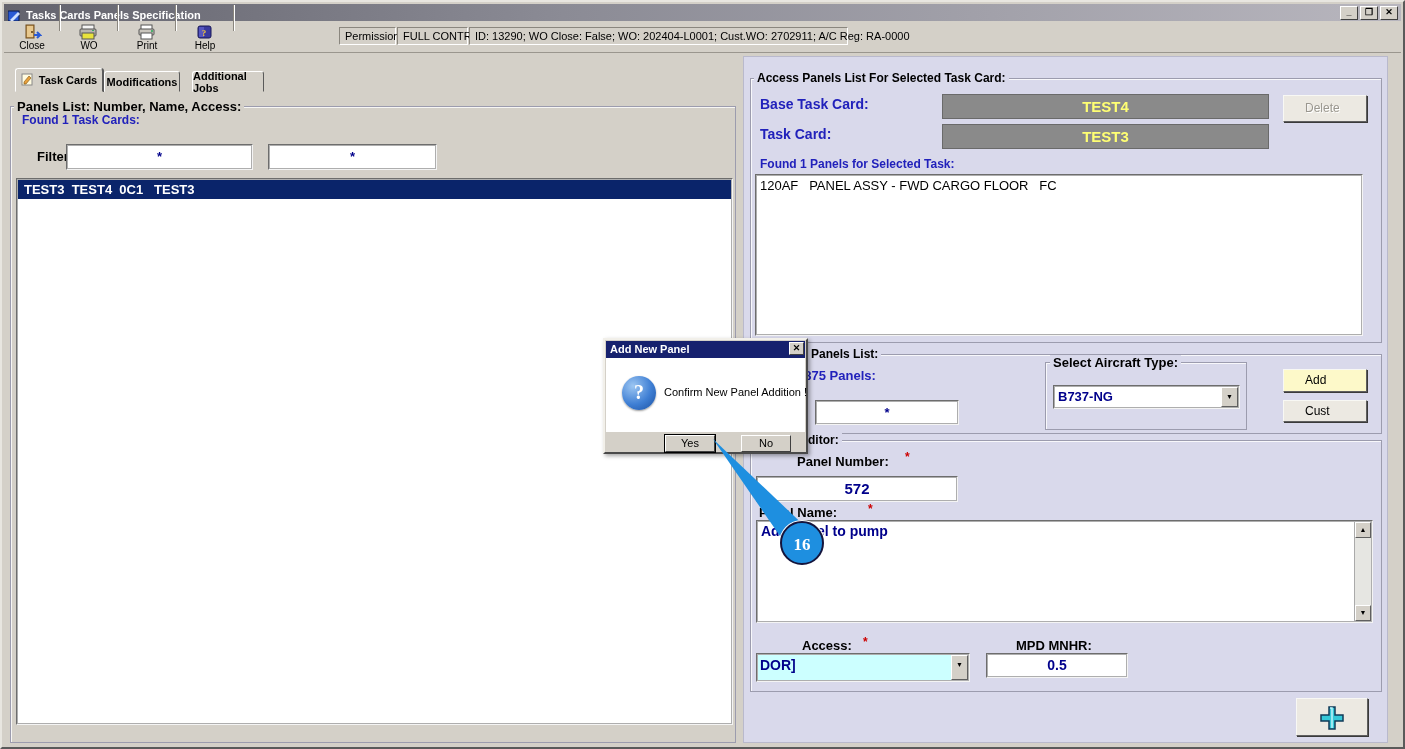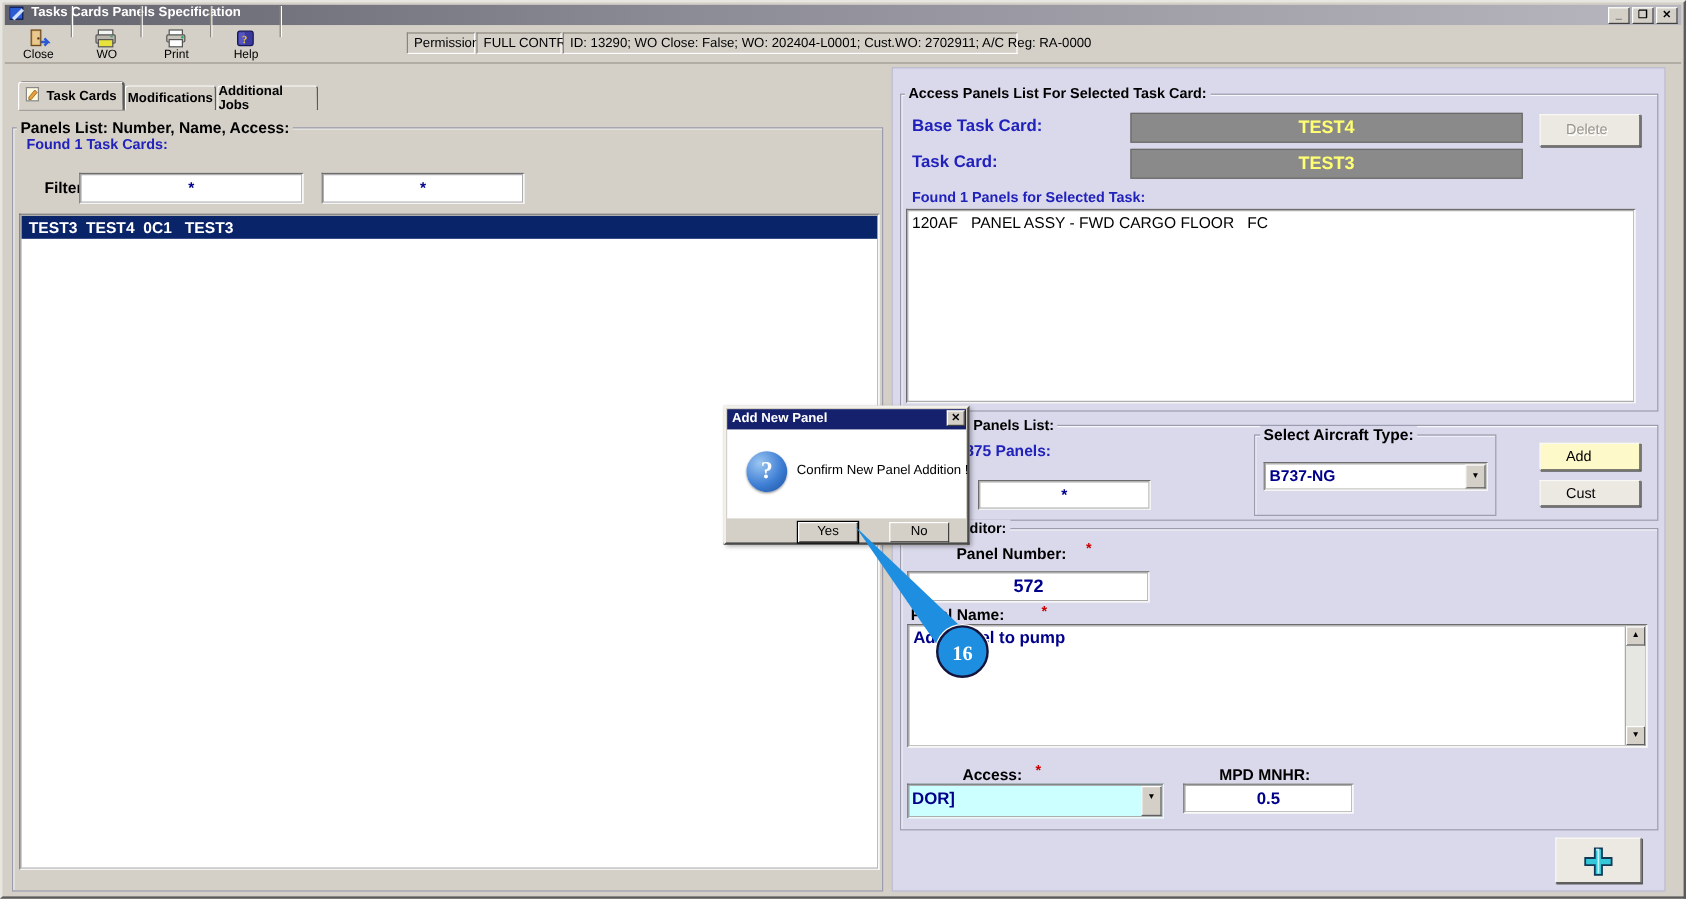--- a/index.html
+++ b/index.html
@@ -19,21 +19,21 @@
   }
   *{margin:0;padding:0;box-sizing:border-box;}
   html,body{background:#888;}
   body{font-family:"Liberation Sans",sans-serif;}
   #screen{position:relative;width:1405px;height:749px;background:var(--chrome-bg);
     border:2px solid;border-color:#e8e6e0 #5a5a5a #5a5a5a #e8e6e0;overflow:hidden;}
 
   
   .titlebar{position:absolute;left:2px;top:2px;right:2px;height:17px;
     background:linear-gradient(90deg,#63636d,#8b8b95 40%,#b8b6be);
-    display:flex;align-items:flex-start;padding-left:4px;}
+    display:flex;align-items:flex-end;padding-left:4px;}
   .titlebar .ttl{color:#fff;font-weight:bold;font-size:11px;margin-left:5px;white-space:nowrap;}
   .winbtns{position:absolute;right:3px;top:2px;display:flex;gap:2px;}
   .winbtn{width:18px;height:14px;background:var(--chrome-bg);border:1px solid;
     border-color:#fff #404040 #404040 #fff;font-size:9px;line-height:11px;text-align:center;
     font-weight:bold;color:#000;}
   .appicon{width:13px;height:13px;display:inline-block;}
 
   .toolbar{position:absolute;left:2px;top:19px;right:2px;height:32px;background:var(--chrome-bg);
     border-bottom:1px solid #9a968e;}
   .tbtn{position:absolute;top:2px;width:48px;height:28px;text-align:center;font-size:10px;color:#000;cursor:default;}
@@ -172,21 +172,21 @@
       <svg width="13" height="13">
           <rect x="1" y="1" width="10" height="11" fill="#fffbe0" stroke="#888"></rect>
           <path d="M3 9 L8 3 L10 5 L5 11 L3 11 Z" fill="#e8a03c" stroke="#7a5210" stroke-width="0.6"></path>
         </svg>
     </span>
     <span>Task Cards</span>
   </div>
   <div class="tab" style="left:102px;top:69px;width:76px;height:21px;">
     <span>Modifications</span>
   </div>
-  <div class="tab" style="left:179px;top:69px;width:84px;height:21px;">
+  <div class="tab" style="left:190px;top:69px;width:72px;height:21px;">
     <span>Additional Jobs</span>
   </div>
 
   <div class="groupbox" style="left:8px;top:104px;width:726px;height:637px;"></div>
   <div class="grouplabel on-gray" style="left:12px;top:97px;">Panels List: Number, Name, Access:</div>
   <div class="bluebold" style="position:absolute;left:20px;top:111px;font-size:12px;">Found 1 Task Cards:</div>
 
   <div style="position:absolute;left:18px;top:147px;font-size:13px;font-weight:bold;padding-left:17px;">Filter:</div>
   <div class="sunken centerblue" style="position:absolute;left:64px;top:142px;width:187px;height:26px;font-size:13px;line-height:24px;">*</div>
   <div class="sunken centerblue" style="position:absolute;left:266px;top:142px;width:169px;height:26px;font-size:13px;line-height:24px;">*</div>

